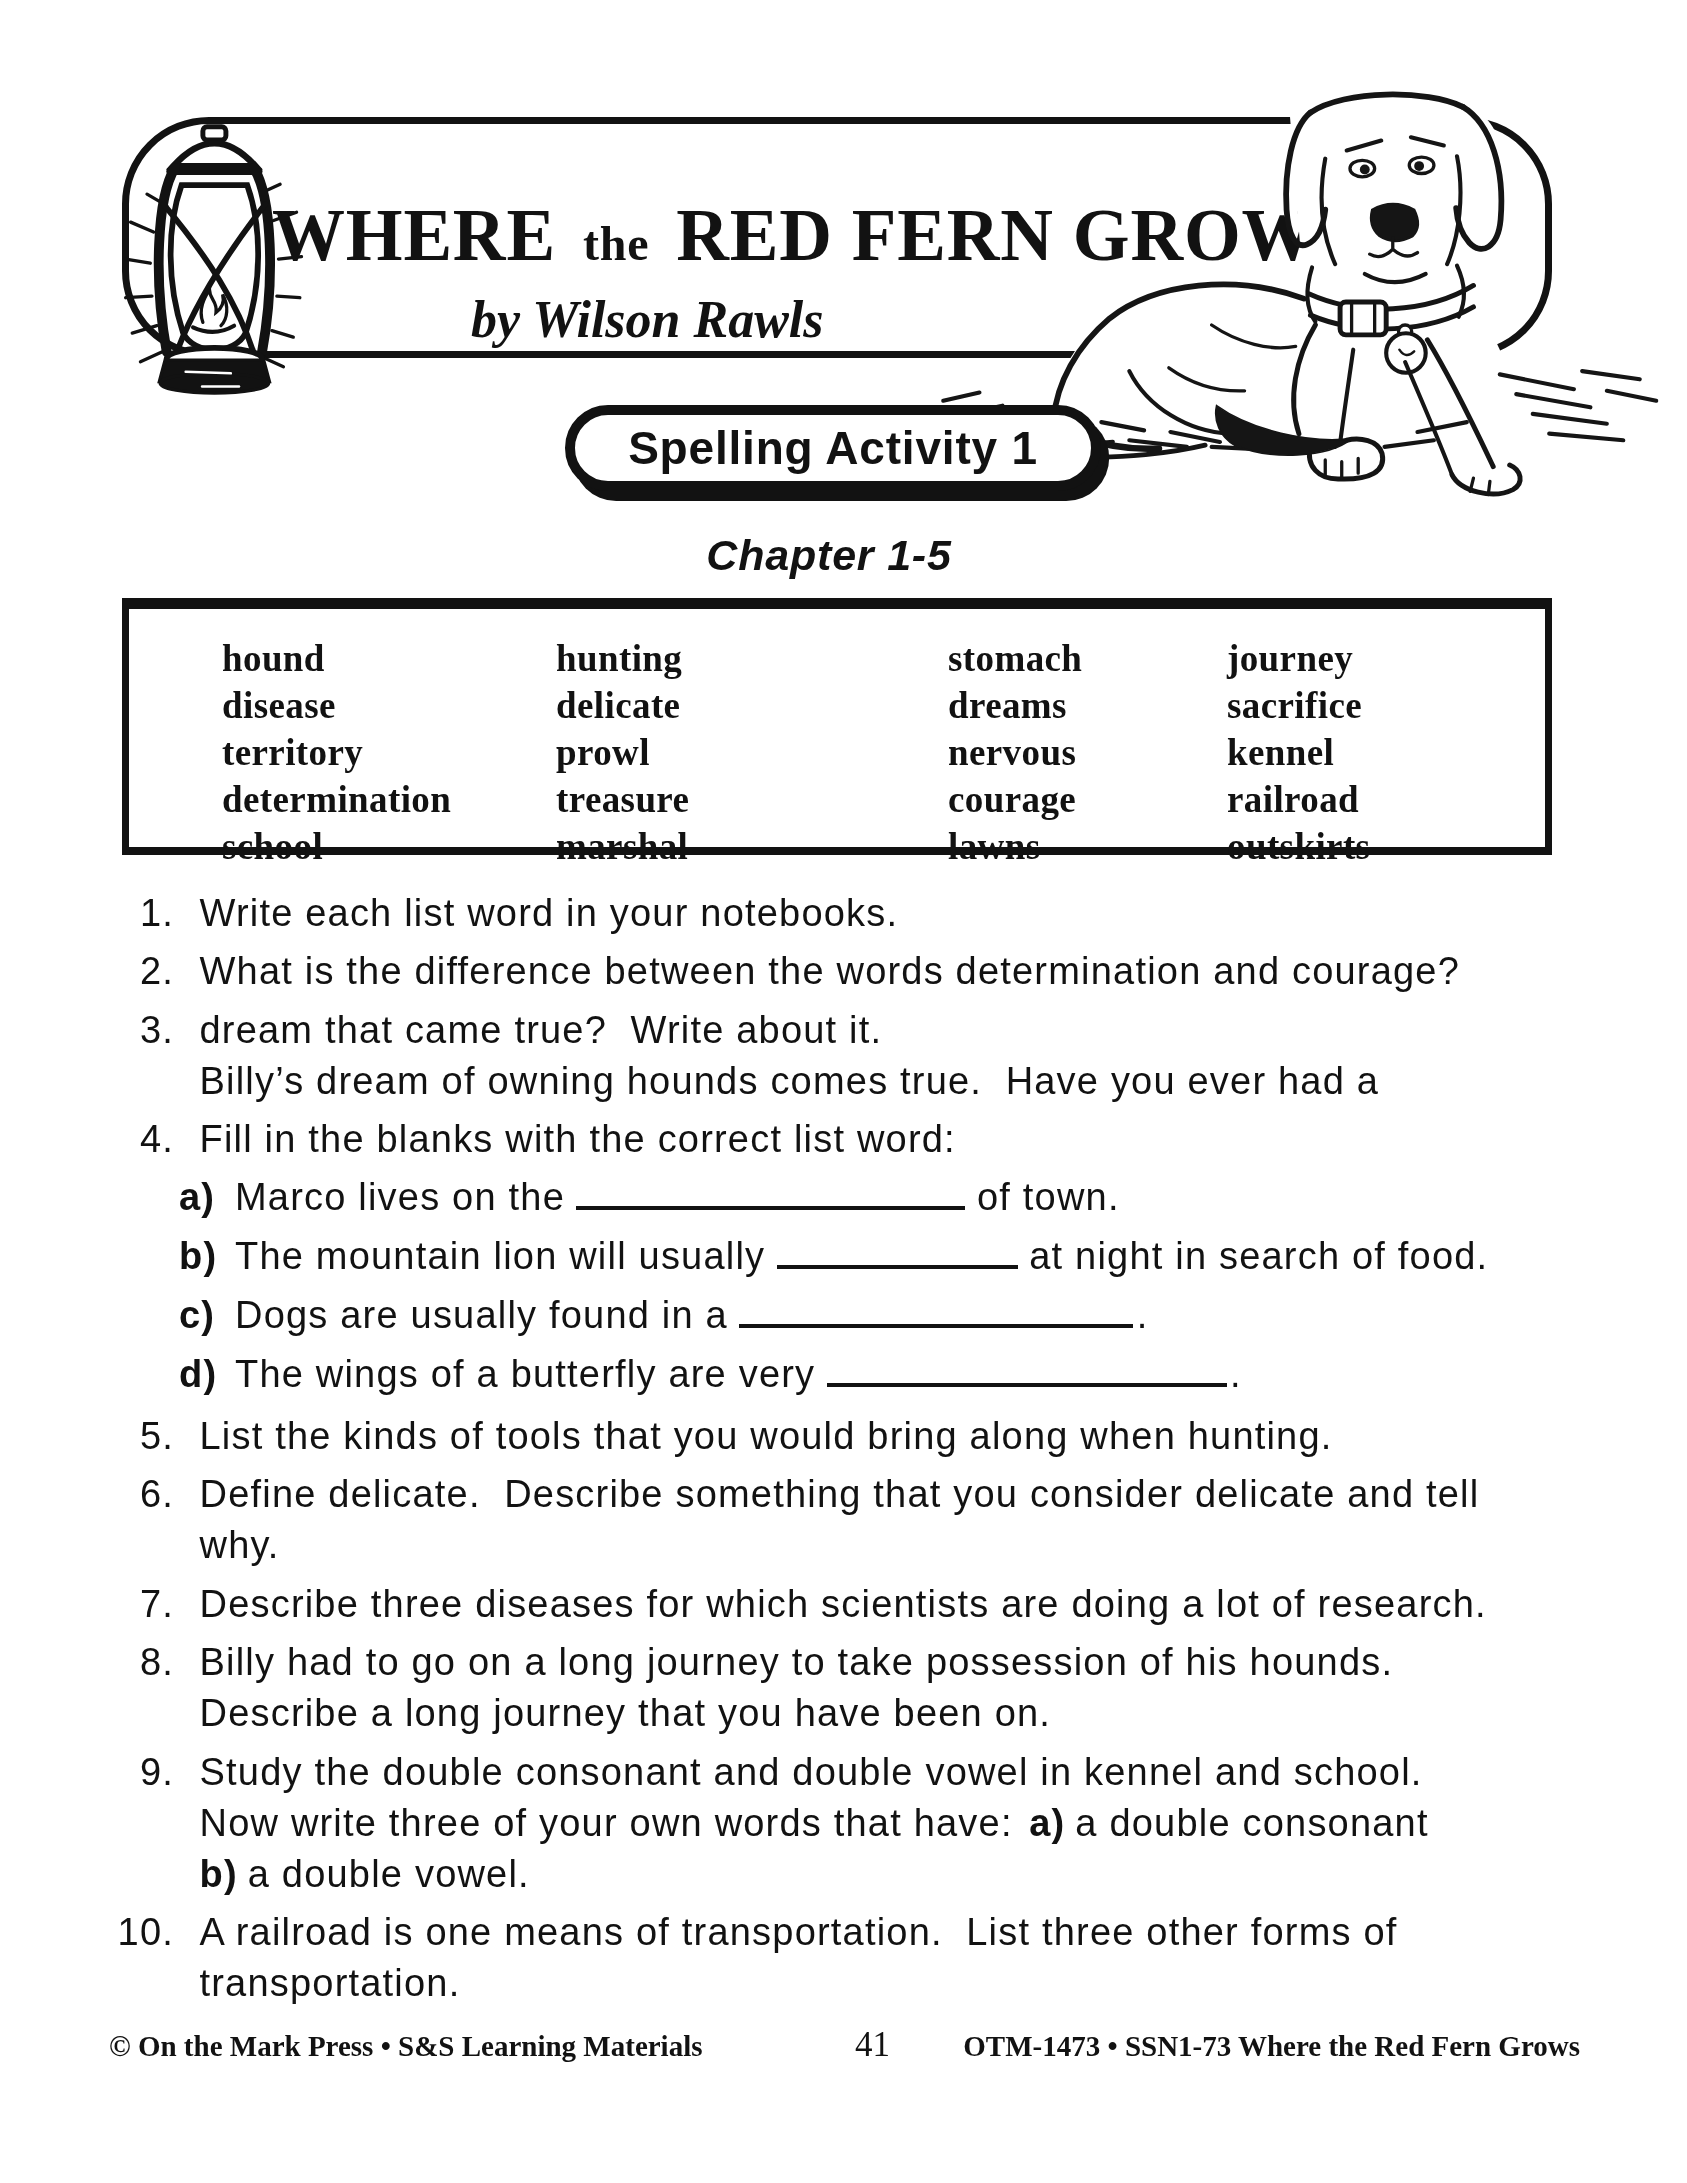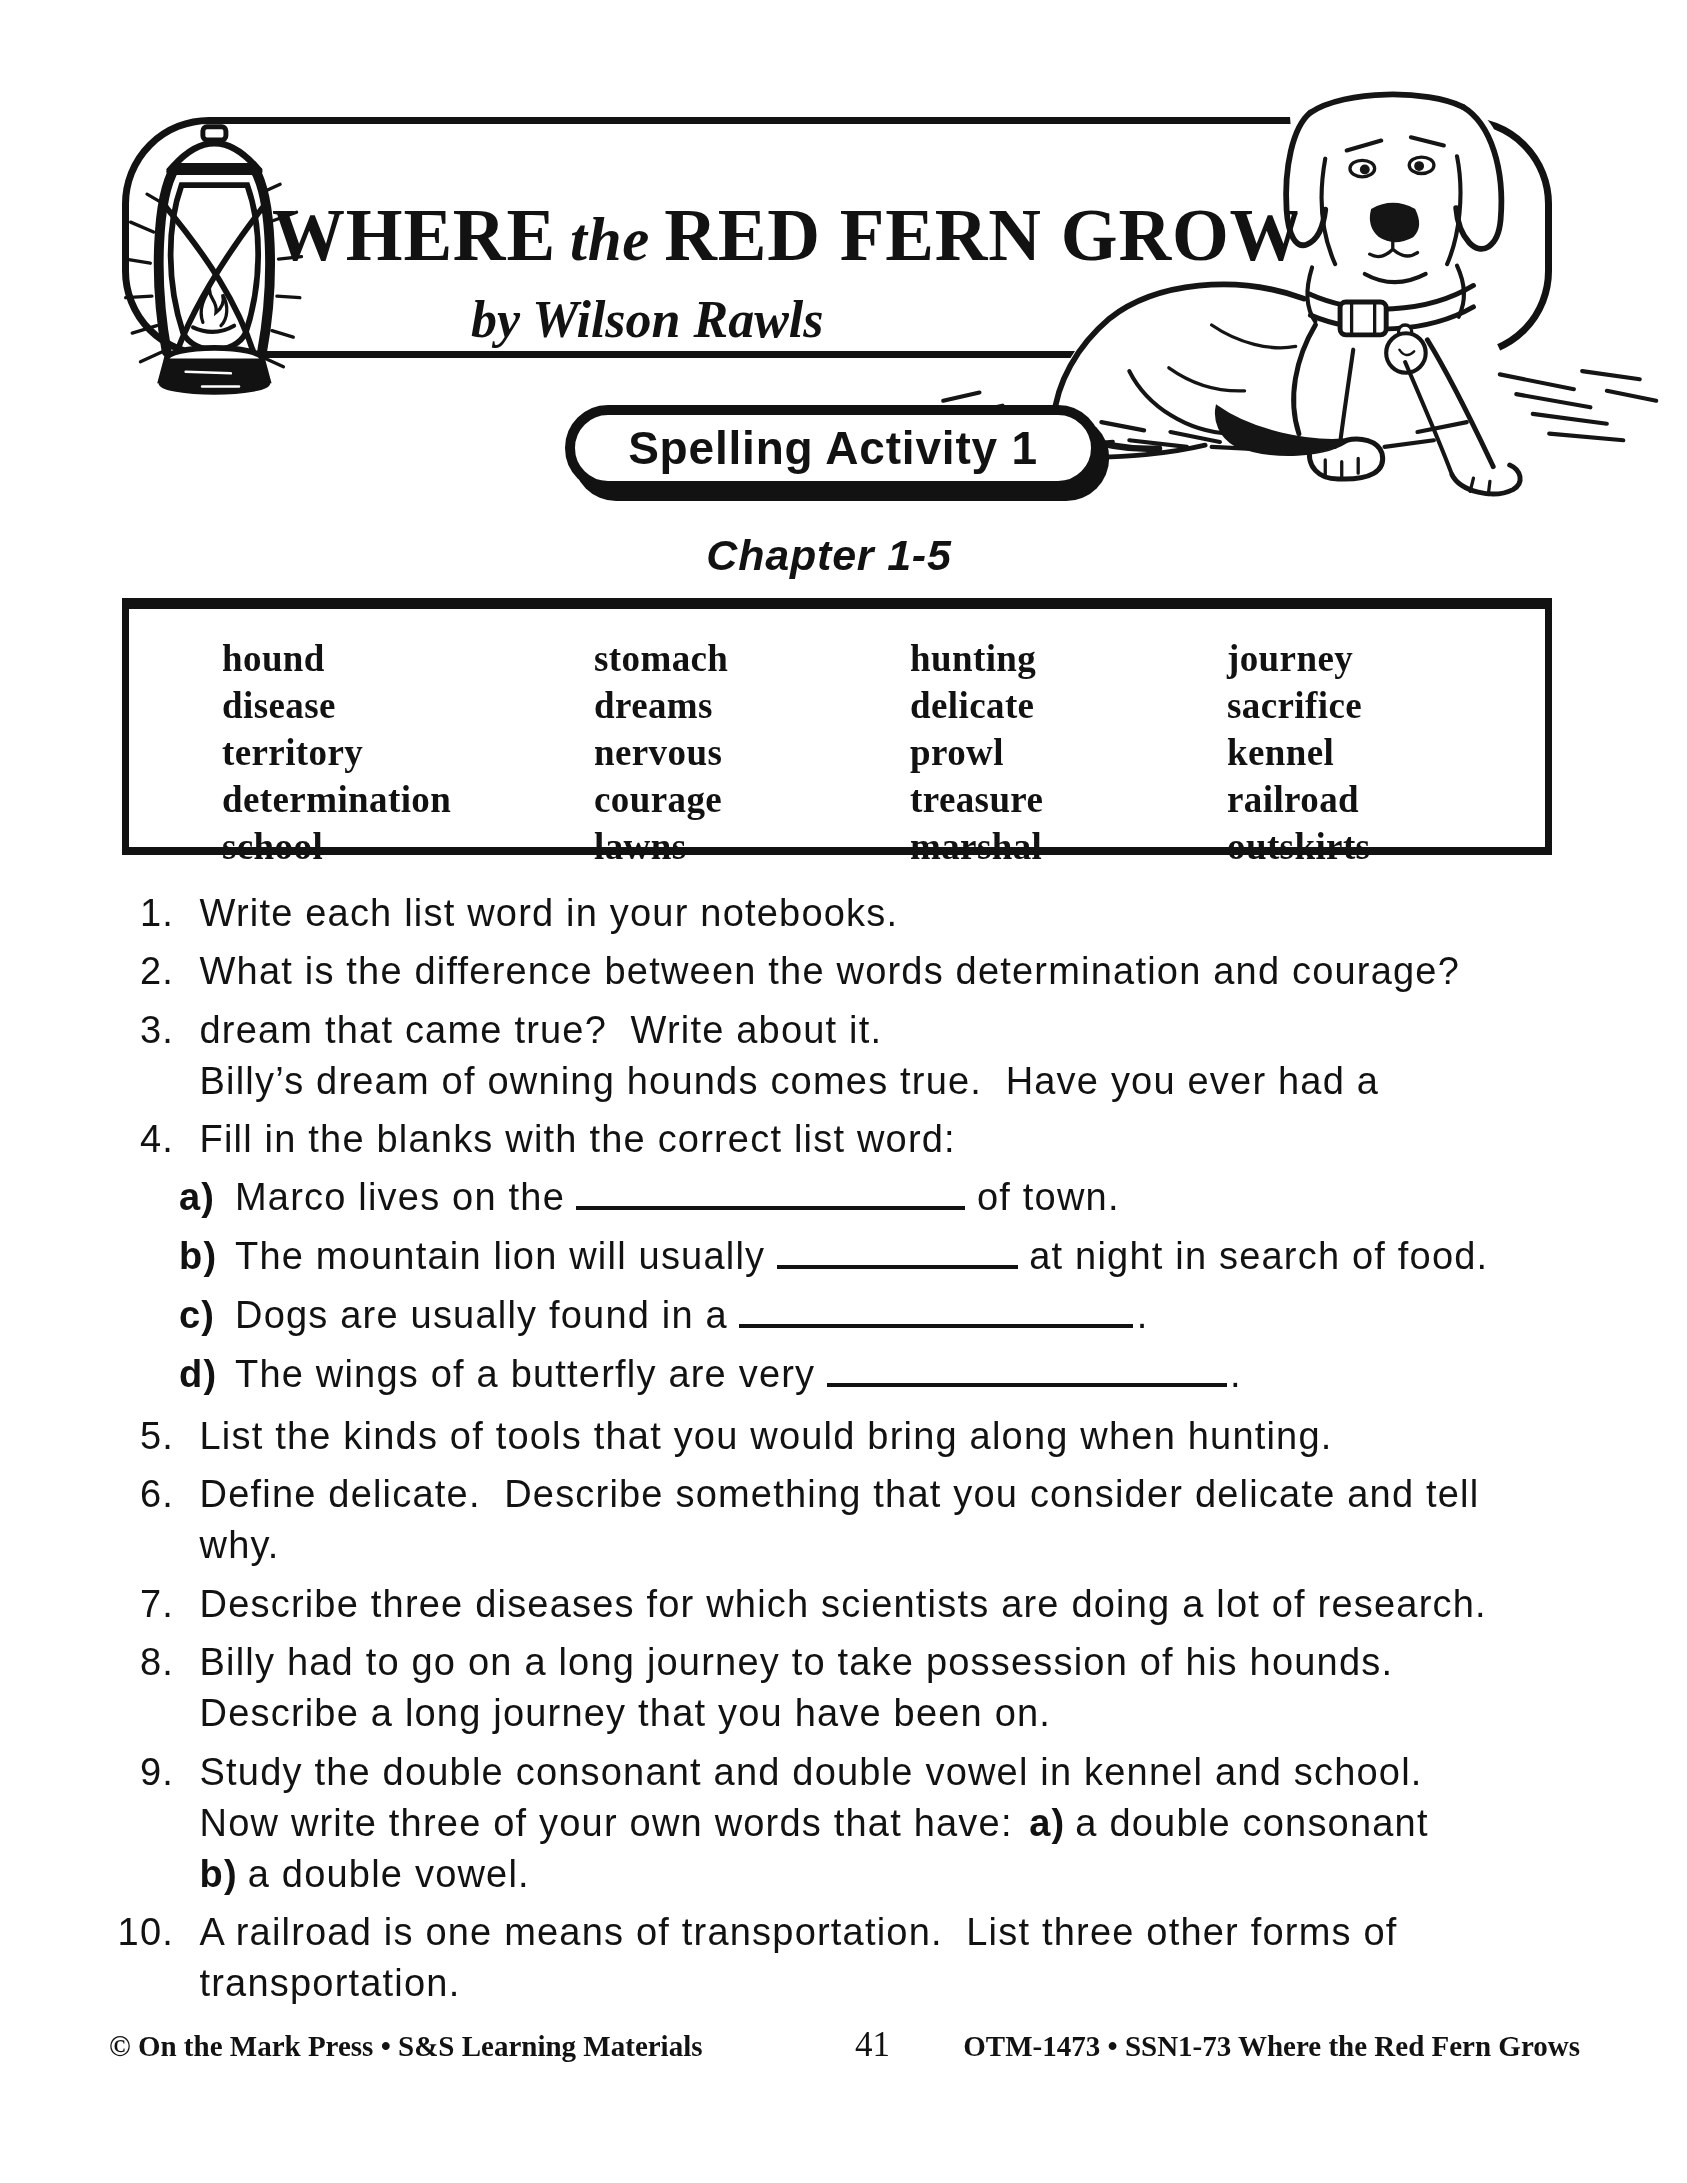--- a/index.html
+++ b/index.html
@@ -10,21 +10,21 @@
   
   .hdr-box{
     position:absolute;left:122px;top:117px;width:1430px;height:241px;
     border:7.4px solid #121212;border-radius:87px;box-sizing:border-box;
   }
   .title{
     position:absolute;left:272px;top:194px;width:1022px;text-align:center;
     font-family:"Liberation Serif",serif;font-weight:bold;font-size:73px;
     letter-spacing:0.8px;white-space:nowrap;
   }
-  .title .the{font-style:italic;font-weight:bold;font-size:61px;margin:0 14px;}
+  .title .the{font-weight:bold;font-size:48px;margin:0 27px;}
   .byline{
     position:absolute;left:471px;top:290px;width:527px;text-align:left;
     font-family:"Liberation Serif",serif;font-style:italic;font-weight:bold;font-size:52px;
   }
   .lantern{position:absolute;left:124px;top:115px;width:189px;height:280px;}
   .dog{position:absolute;left:923px;top:78px;width:765px;height:424px;}
   
   .badge{
     position:absolute;left:565px;top:405px;width:536px;height:86px;box-sizing:border-box;
     border:10px solid #121212;border-radius:49px;background:#fff;
@@ -211,34 +211,34 @@
   <div class="chapter">Chapter 1-5</div>
 
   <div class="wordbox">
     <div class="wcol c1">
       <span class="word">hound</span>
       <span class="word">disease</span>
       <span class="word">territory</span>
       <span class="word">determination</span>
       <span class="word">school</span>
     </div>
+    <div class="wcol c3">
+      <span class="word">hunting</span>
+      <span class="word">delicate</span>
+      <span class="word">prowl</span>
+      <span class="word">treasure</span>
+      <span class="word">marshal</span>
+    </div>
     <div class="wcol c2">
       <span class="word">stomach</span>
       <span class="word">dreams</span>
       <span class="word">nervous</span>
       <span class="word">courage</span>
       <span class="word">lawns</span>
     </div>
-    <div class="wcol c3">
-      <span class="word">hunting</span>
-      <span class="word">delicate</span>
-      <span class="word">prowl</span>
-      <span class="word">treasure</span>
-      <span class="word">marshal</span>
-    </div>
     <div class="wcol c4">
       <span class="word">journey</span>
       <span class="word">sacrifice</span>
       <span class="word">kennel</span>
       <span class="word">railroad</span>
       <span class="word">outskirts</span>
     </div>
   </div>
 
   <div class="questions">

